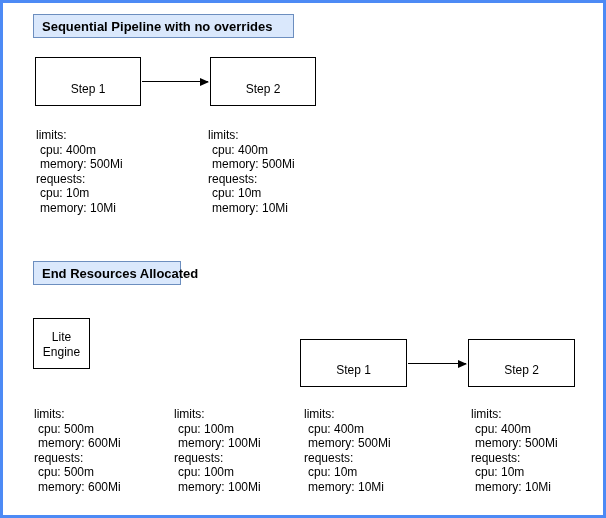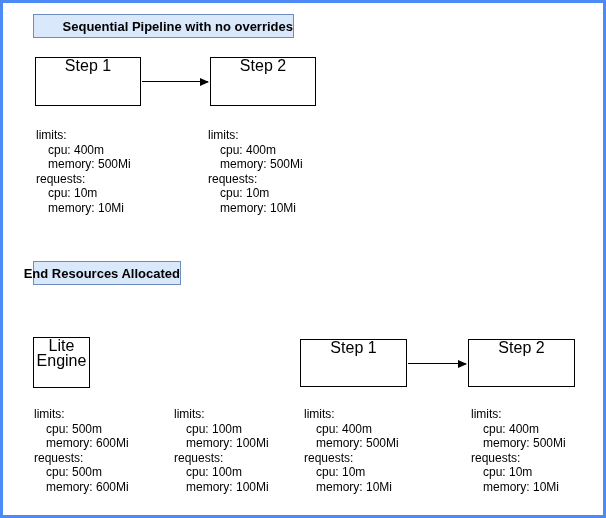--- a/index.html
+++ b/index.html
@@ -23,40 +23,41 @@
     overflow: hidden;
   }
   .title {
     position: absolute;
     background: var(--title-fill);
     border: 1px solid var(--title-border);
     font-weight: bold;
     font-size: 13px;
     display: flex;
     align-items: center;
-    justify-content: flex-end;
+    justify-content: flex-start;
     white-space: nowrap;
+    padding-left: 8px;
   }
   .t1 { left: 30px; top: 11px;  width: 261px; height: 24px; }
   .t2 { left: 30px; top: 258px; width: 148px; height: 24px; }
   .node {
     position: absolute;
     background: #ffffff;
     border: 1px solid var(--node-border);
     display: flex;
-    align-items: flex-start;
+    align-items: flex-end;
     justify-content: center;
-    font-size: 16px;
+    font-size: 12px;
     text-align: center;
     line-height: 15px;
-    padding: 0;
+    padding: 8px;
   }
   .n-s1  { left: 32px;  top: 54px;  width: 106px; height: 49px; }
   .n-s2  { left: 207px; top: 54px;  width: 106px; height: 49px; }
-  .n-le  { left: 30px;  top: 334px; width: 57px;  height: 51px; }
+  .n-le  { left: 30px;  top: 315px; width: 57px;  height: 51px; }
   .n-ao  { left: 170px; top: 334px; width: 57px;  height: 51px; }
   .n-s1b { left: 297px; top: 336px; width: 107px; height: 48px; }
   .n-s2b { left: 465px; top: 336px; width: 107px; height: 48px; }
   .arrow {
     position: absolute;
     height: 0;
     border-top: 1px solid #000;
   }
   .arrow::after {
     content: "";
@@ -76,21 +77,21 @@
     font-size: 12px;
     line-height: 14.5px;
     white-space: nowrap;
   }
   .r-s1  { left: 33px;  top: 125px; }
   .r-s2  { left: 205px; top: 125px; }
   .r-le  { left: 31px;  top: 404px; }
   .r-ao  { left: 171px; top: 404px; }
   .r-s1b { left: 301px; top: 404px; }
   .r-s2b { left: 468px; top: 404px; }
-  .indent { margin-left: 12px; }
+  .indent { margin-left: 4px; }
 </style>
 </head>
 <body>
 
 <div class="canvas">
 
   <div class="title t1">
     <span>Sequential Pipeline with no overrides</span>
   </div>
 

